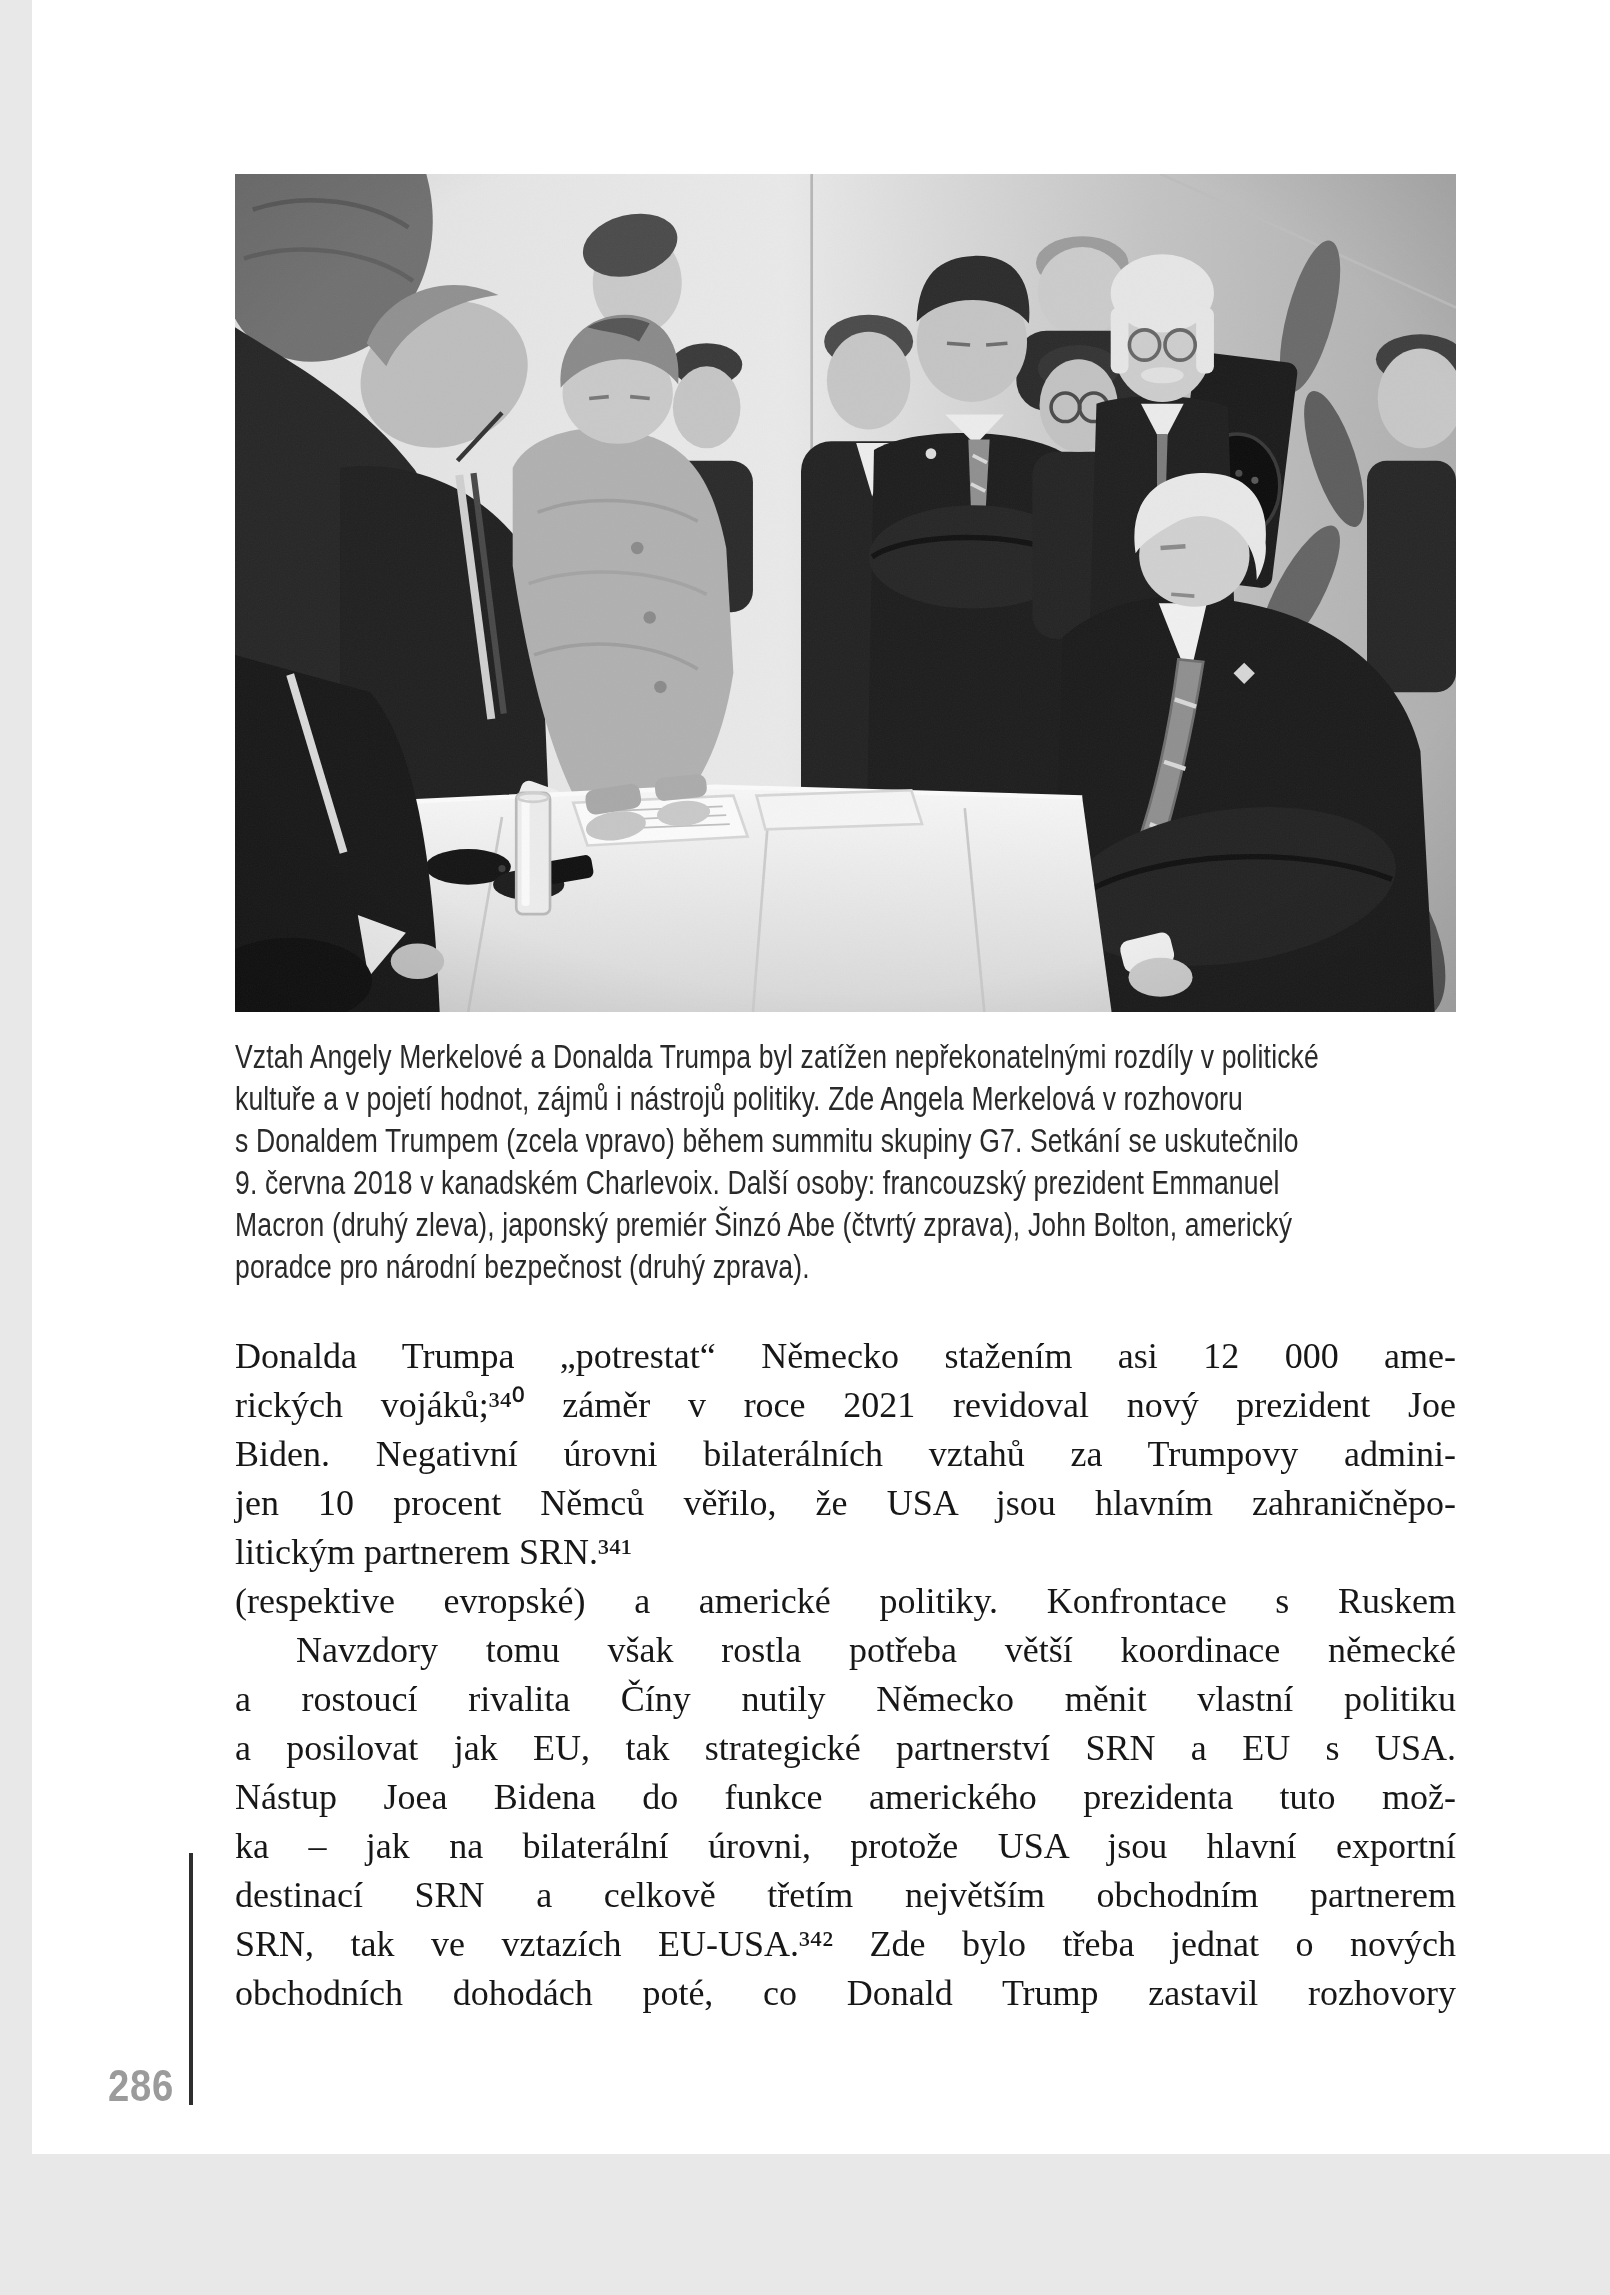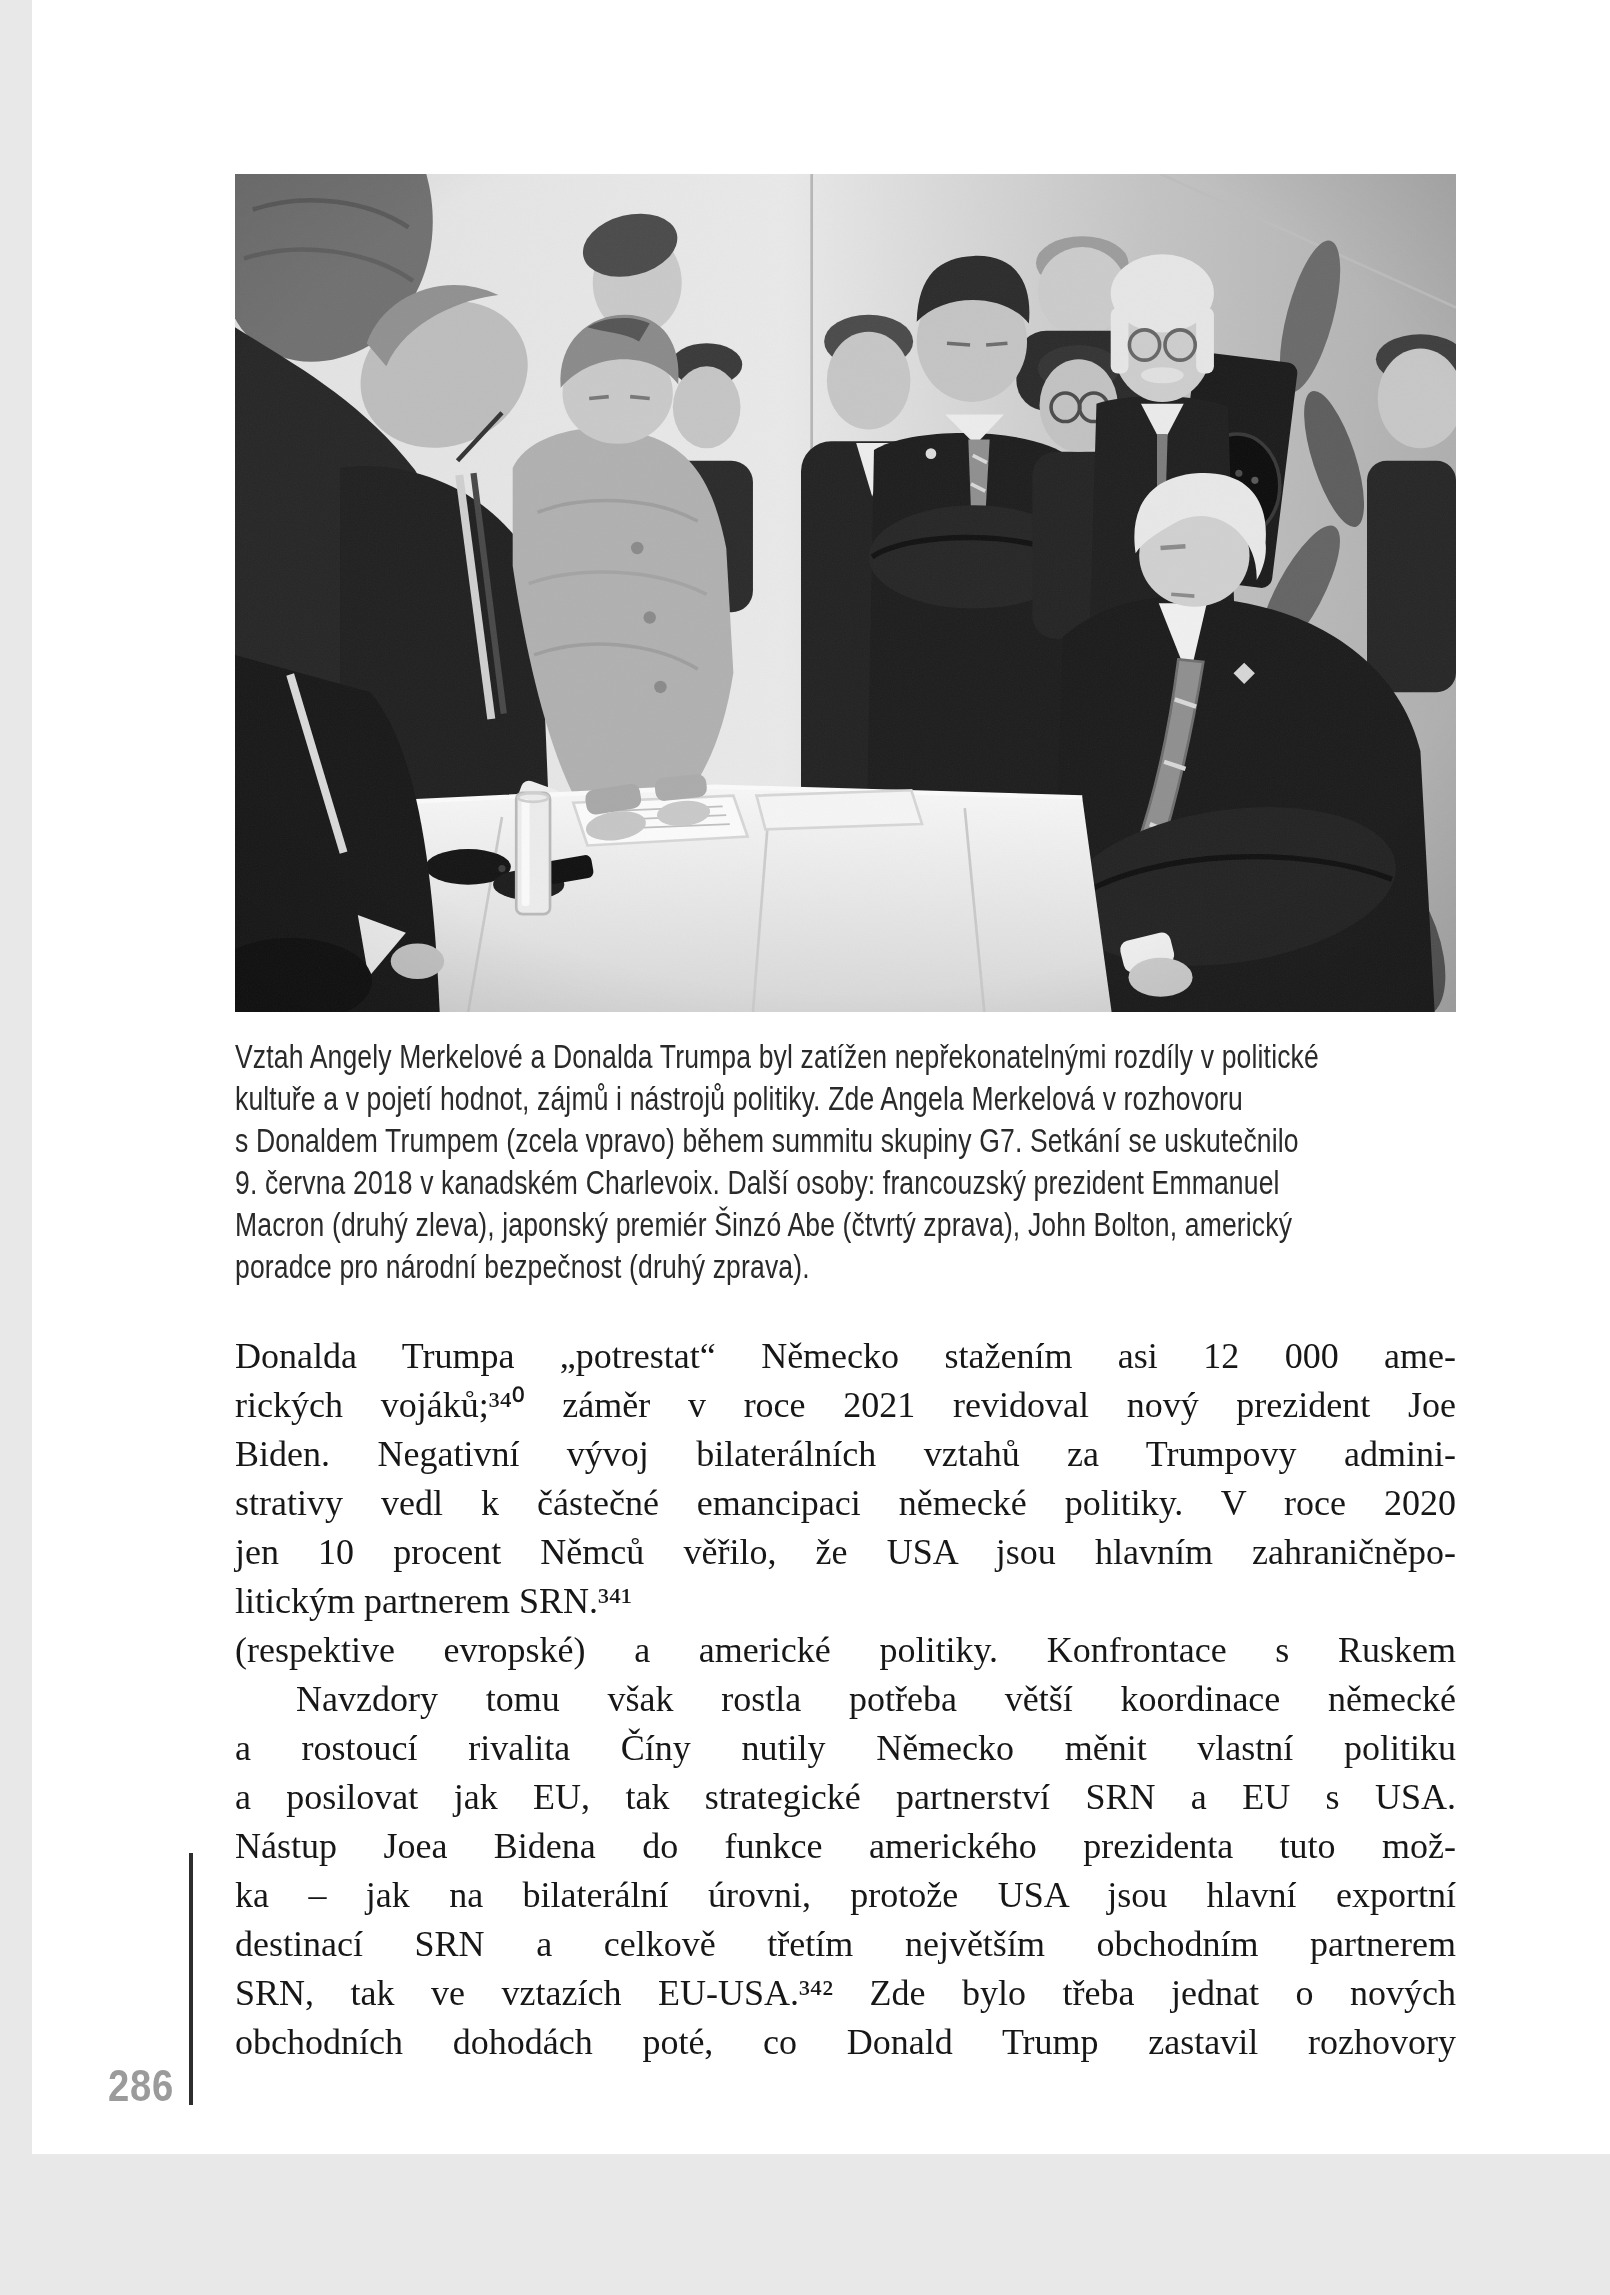--- a/index.html
+++ b/index.html
@@ -290,22 +290,21 @@
       <div class="caption-line">9. června 2018 v kanadském Charlevoix. Další osoby: francouzský prezident Emmanuel</div>
       <div class="caption-line">Macron (druhý zleva), japonský premiér Šinzó Abe (čtvrtý zprava), John Bolton, americký</div>
       <div class="caption-line">poradce pro národní bezpečnost (druhý zprava).</div>
     </div>
   </div>
 
   <div class="bodytext">
     <div>
       <div class="bline">Donalda Trumpa „potrestat“ Německo stažením asi 12 000 ame-</div>
       <div class="bline">rických vojáků;³⁴⁰ záměr v roce 2021 revidoval nový prezident Joe</div>
-      <div class="bline">Biden. Negativní vývoj bilaterálních vztahů za Trumpovy admini-</div>
-      <div class="bline">strativy vedl k částečné emancipaci německé politiky. V roce 2020</div>
+      <div class="bline">Biden. Negativní úrovni bilaterálních vztahů za Trumpovy admini-</div>
       <div class="bline">jen 10 procent Němců věřilo, že USA jsou hlavním zahraničněpo-</div>
       <div class="bline parend">litickým partnerem SRN.³⁴¹</div>
     </div>
     <div>
       <div class="bline">(respektive evropské) a americké politiky. Konfrontace s Ruskem</div>
       <div class="bline indent">Navzdory tomu však rostla potřeba větší koordinace německé</div>
       <div class="bline">a rostoucí rivalita Číny nutily Německo měnit vlastní politiku</div>
       <div class="bline">a posilovat jak EU, tak strategické partnerství SRN a EU s USA.</div>
       <div class="bline">Nástup Joea Bidena do funkce amerického prezidenta tuto mož-</div>
       <div class="bline">ka – jak na bilaterální úrovni, protože USA jsou hlavní exportní</div>

